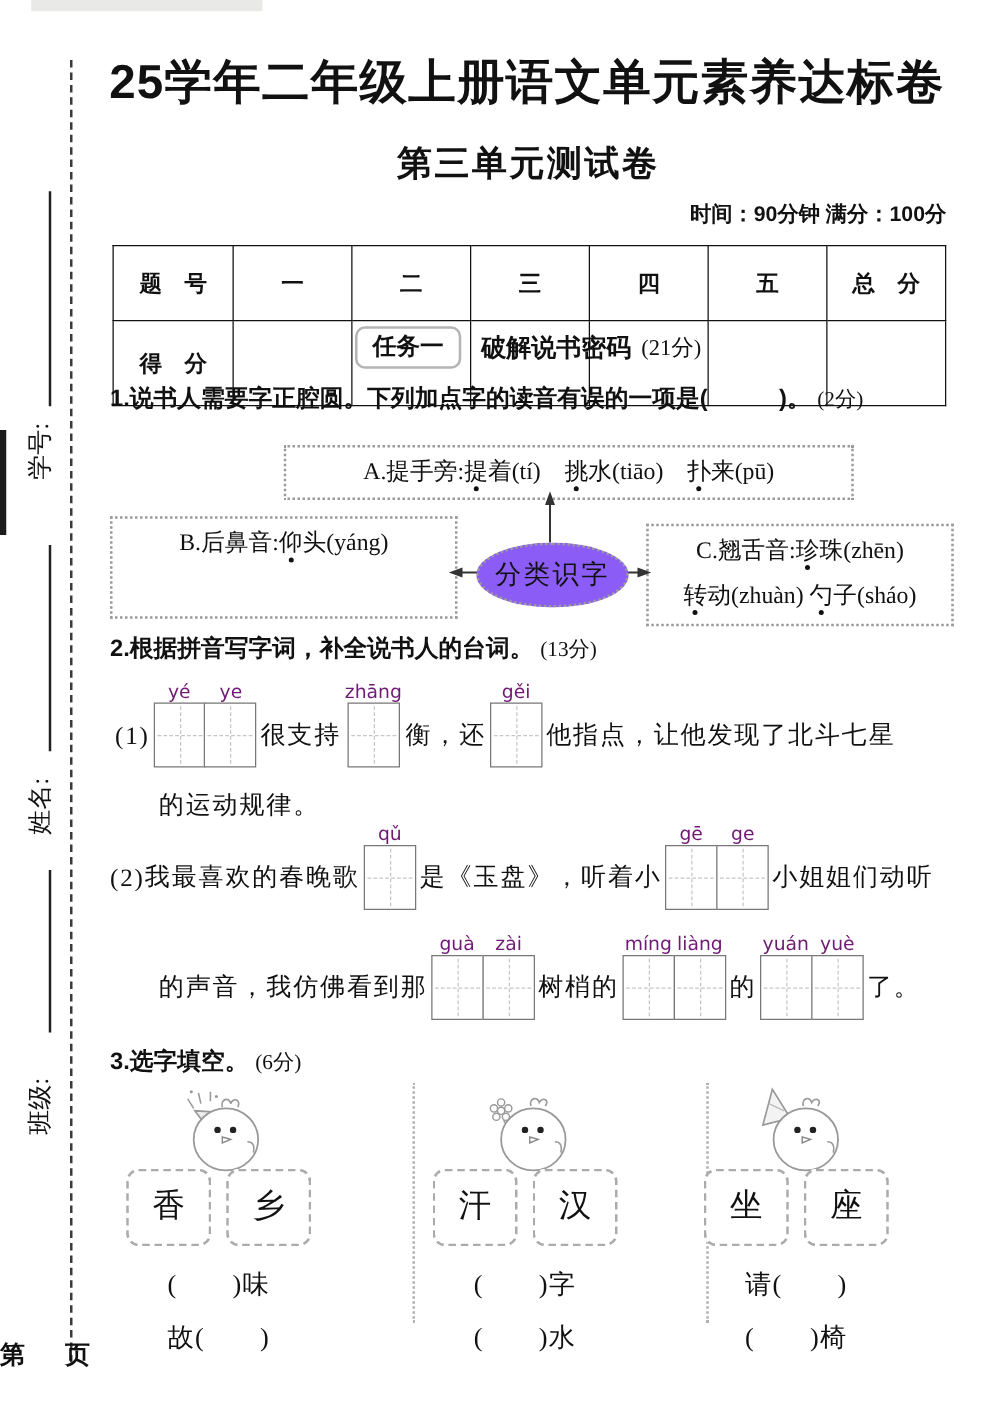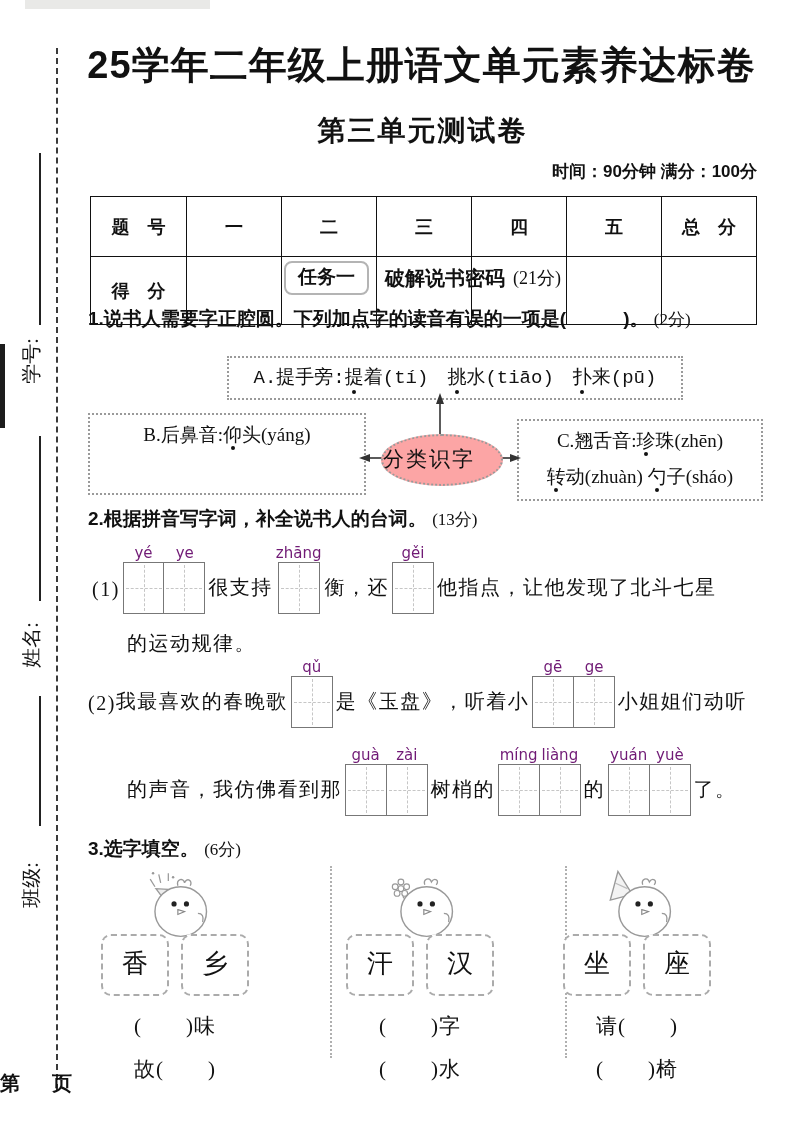--- a/index.html
+++ b/index.html
@@ -34,22 +34,22 @@
   
   .stem{position:absolute;left:88px;font:bold 19px "Liberation Sans",sans-serif;white-space:nowrap;}
   .stem .score{font:17px "Liberation Serif",serif;font-weight:normal;}
   
   .dotted-box{position:absolute;border:2px dotted #9a9a9a;background:#fff;text-align:center;
               font:19px "Liberation Serif",serif;white-space:nowrap;}
   .emch{position:relative;}
   .emch::after{content:"";position:absolute;left:50%;bottom:-5px;width:4px;height:4px;
                margin-left:-2px;border-radius:50%;background:#111;}
   .ellipse{position:absolute;left:381px;top:434px;width:118px;height:48px;border:2px dotted #9a9a9a;
-           border-radius:50%;text-align:left;font:21px "Liberation Serif",serif;line-height:46px;
-           background:#fca5a5;letter-spacing:2px;}
+           border-radius:50%;text-align:center;font:21px "Liberation Serif",serif;line-height:46px;
+           background:#8b5cf6;letter-spacing:2px;}
   .arrows{position:absolute;left:350px;top:388px;}
   
   .qrow{position:absolute;display:flex;align-items:flex-end;white-space:nowrap;}
   .qrow .zh{font:20px "Liberation Serif",serif;padding-bottom:13px;letter-spacing:1.5px;}
   .wgroup{display:inline-flex;flex-direction:column;align-items:center;margin:0 3px;}
   .pys{display:flex;width:100%;height:18px;font:15px "DejaVu Sans",sans-serif;color:#701a75;}
   .py{flex:1;text-align:center;}
   .cells{display:flex;}
   .cell{width:40px;height:50px;border:1.5px solid #777;position:relative;background:#fff;}
   .cell + .cell{margin-left:-1.5px;}
@@ -125,21 +125,21 @@
     <span class="task-badge">任务一</span>
     <span class="task-title">破解说书密码</span>
     <span class="task-score">(21分)</span>
   </div>
 
   <div class="stem" style="top:306px;">
     <span>1.说书人需要字正腔圆。下列加点字的读音有误的一项是(　　　)。</span>
     <span class="score">(2分)</span>
   </div>
 
-  <div class="dotted-box" style="left:227px;top:356px;width:452px;height:40px;line-height:40px;font-family:Liberation Mono, monospace;">
+  <div class="dotted-box" style="left:227px;top:356px;width:452px;height:40px;line-height:40px;">
     <span><span>A.提手旁:</span><span class="emch">提</span><span>着(tí)　</span><span class="emch">挑</span><span>水(tiāo)　</span><span class="emch">扑</span><span>来(pū)</span></span>
   </div>
 
   <div class="dotted-box" style="left:88px;top:413px;width:274px;height:76px;padding-top:2px;line-height:36px;">
     <div><span>B.后鼻音:</span><span class="emch">仰</span><span>头(yáng)</span></div>
   </div>
 
   <div class="dotted-box" style="left:517px;top:419px;width:242px;height:76px;padding-top:2px;line-height:36px;">
     <div><span>C.翘舌音:</span><span class="emch">珍</span><span>珠(zhēn)</span></div>
     <div><span class="emch">转</span><span>动(zhuàn) </span><span class="emch">勺</span><span>子(sháo)</span></div>

